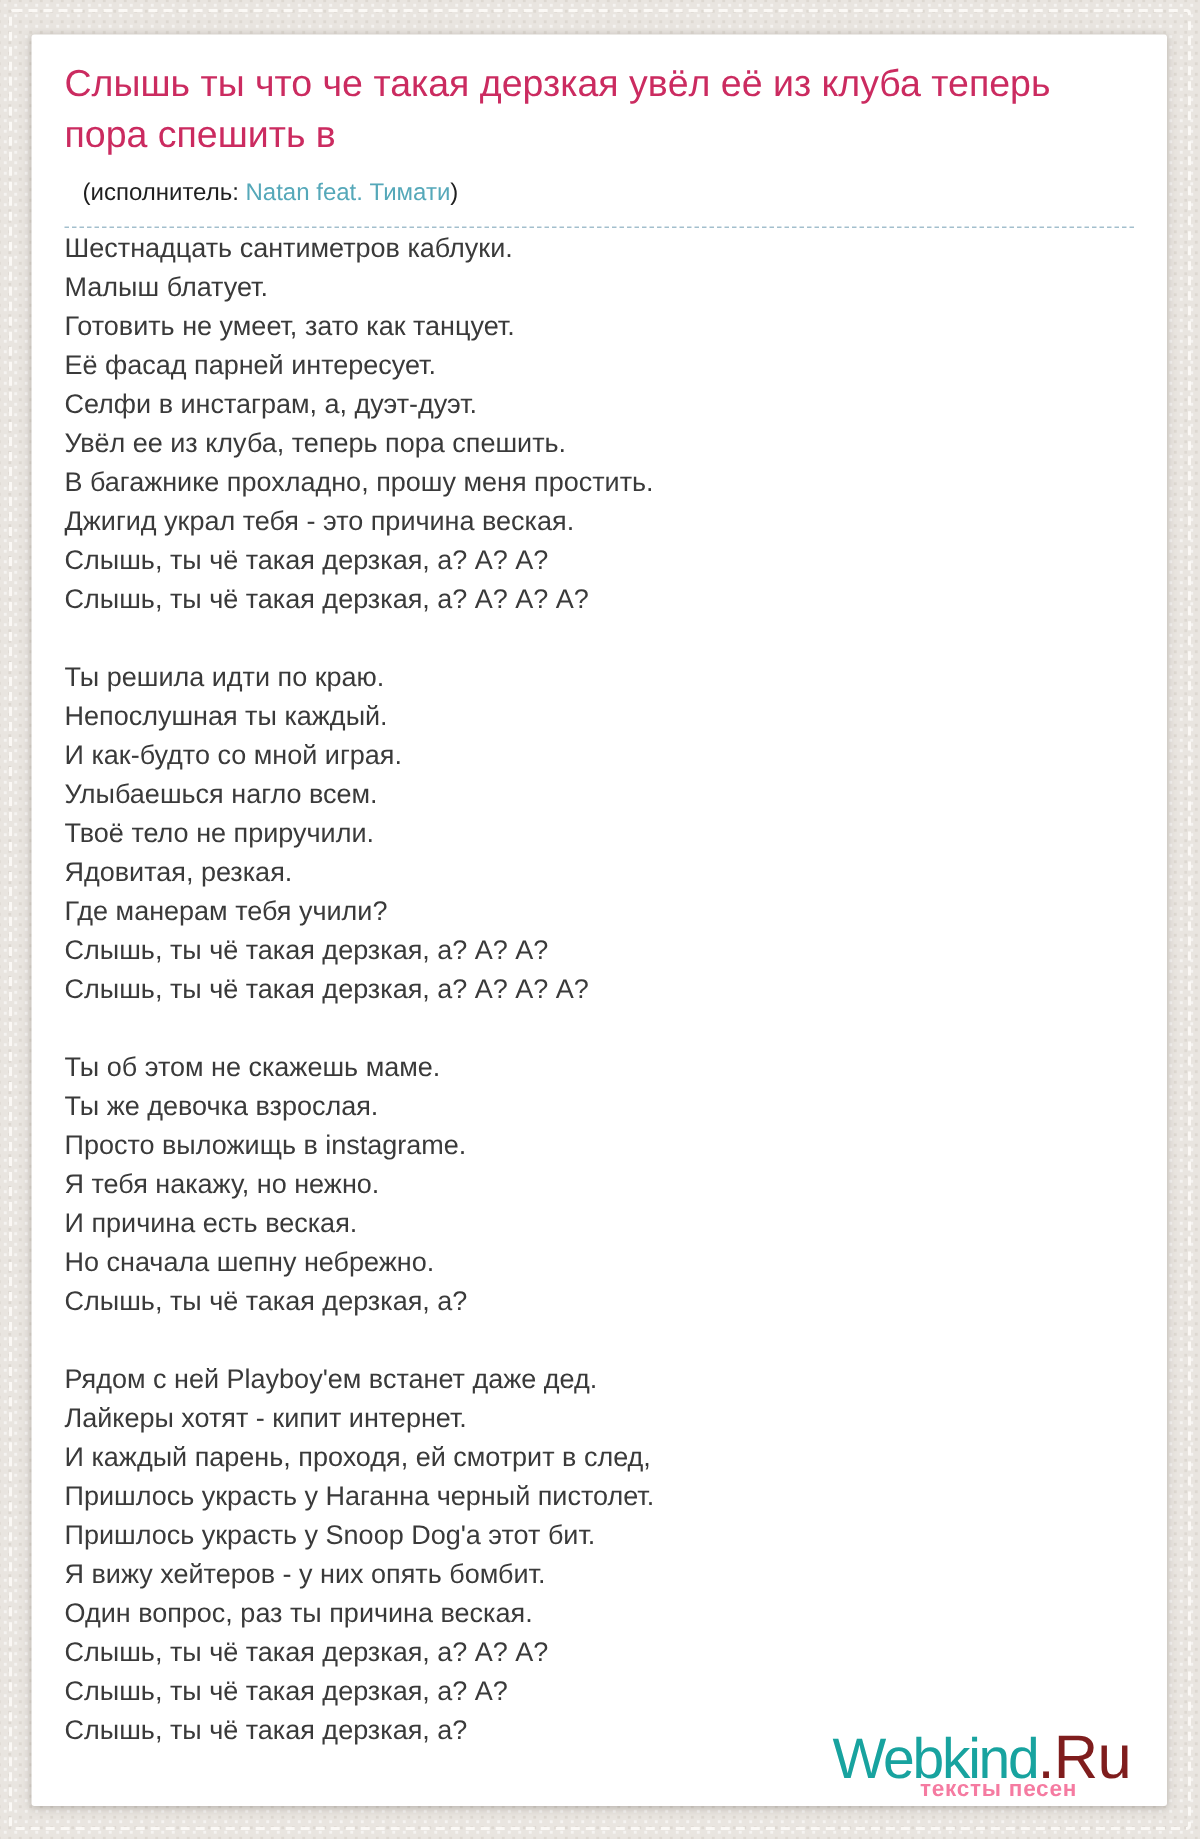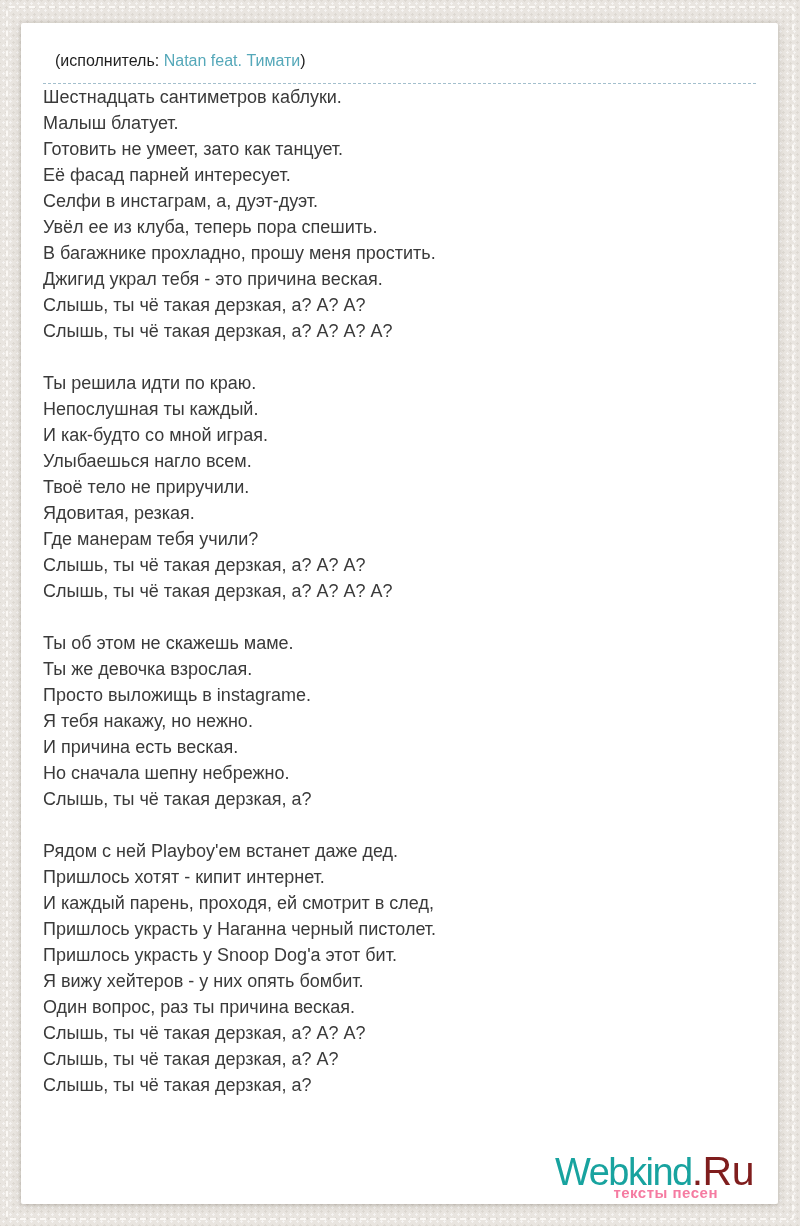--- a/index.html
+++ b/index.html
@@ -109,20 +109,21 @@
     margin-right: 36px;
   }
 </style>
 </head>
 <body>
 
 <div class="stitch-frame"></div>
 
 <div class="card">
 
+  <h1 class="page-title">Слышь ты что че такая дерзкая увёл её из клуба теперь пора спешить в</h1>
 
   <p class="artist-line"><span>(исполнитель: </span><a class="artist-link">Natan feat. Тимати</a><span>)</span></p>
 
   <div class="separator"></div>
 
   <div class="lyrics">
 
     <div class="stanza">
       <div class="line">Шестнадцать сантиметров каблуки.</div>
       <div class="line">Малыш блатует.</div>
@@ -153,21 +154,21 @@
       <div class="line">Ты же девочка взрослая.</div>
       <div class="line">Просто выложищь в instagrame.</div>
       <div class="line">Я тебя накажу, но нежно.</div>
       <div class="line">И причина есть веская.</div>
       <div class="line">Но сначала шепну небрежно.</div>
       <div class="line">Слышь, ты чё такая дерзкая, а?</div>
     </div>
 
     <div class="stanza">
       <div class="line">Рядом с ней Playboy'ем встанет даже дед.</div>
-      <div class="line">Пришлось хотят - кипит интернет.</div>
+      <div class="line">Лайкеры хотят - кипит интернет.</div>
       <div class="line">И каждый парень, проходя, ей смотрит в след,</div>
       <div class="line">Пришлось украсть у Наганна черный пистолет.</div>
       <div class="line">Пришлось украсть у Snoop Dog'а этот бит.</div>
       <div class="line">Я вижу хейтеров - у них опять бомбит.</div>
       <div class="line">Один вопрос, раз ты причина веская.</div>
       <div class="line">Слышь, ты чё такая дерзкая, а? А? А?</div>
       <div class="line">Слышь, ты чё такая дерзкая, а? А?</div>
       <div class="line">Слышь, ты чё такая дерзкая, а?</div>
     </div>
 

